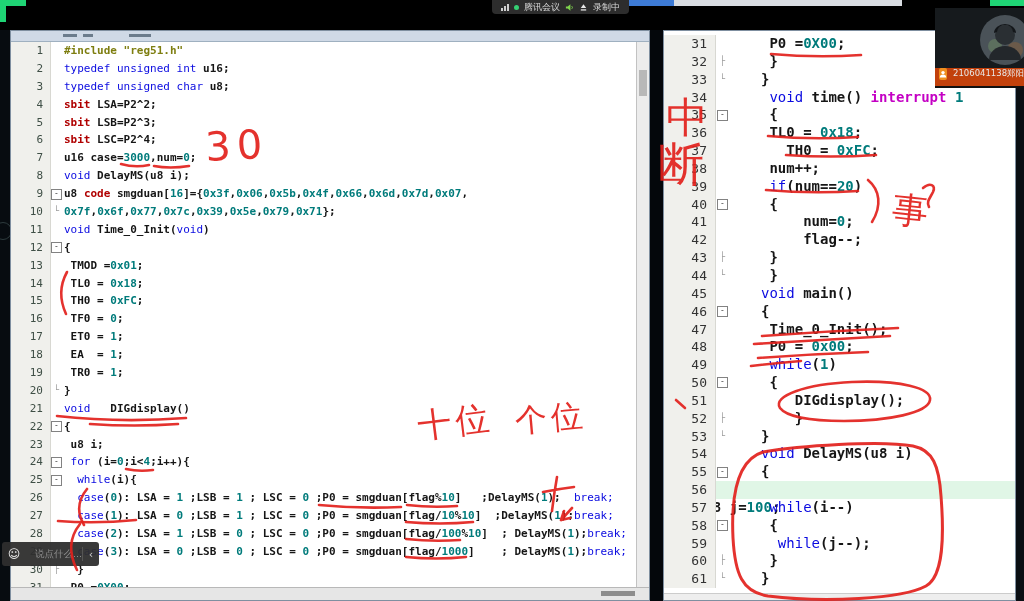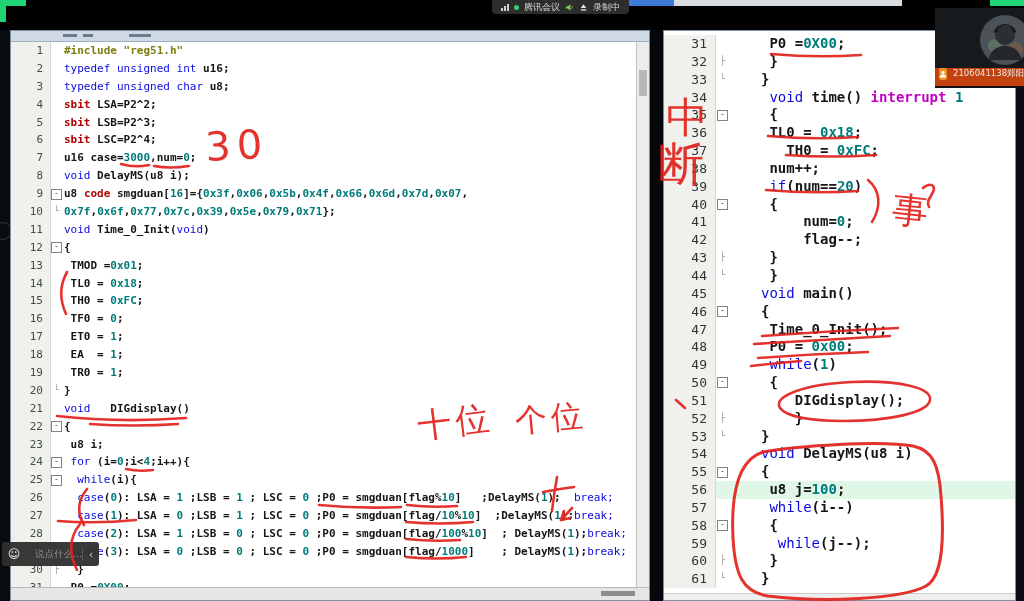--- a/index.html
+++ b/index.html
@@ -50,21 +50,21 @@
   .pright .ln{width:52px;padding-right:8px;font-size:13px;color:#333;}
   .fold{flex:0 0 auto;display:flex;align-items:center;justify-content:center;color:#9a9a9a;
         font-family:"DejaVu Sans Mono",monospace;font-size:9px;}
   .pleft .fold{width:11px;}
   .pright .fold{width:13px;}
   .fbox{display:inline-block;width:9px;height:9px;border:1px solid #828282;background:#fff;color:#3c3c3c;
         font:8px/7px "DejaVu Sans Mono",monospace;text-align:center;font-style:normal;}
   .code{white-space:pre;font-family:"DejaVu Sans Mono",monospace;font-weight:600;color:#161616;}
   .pleft .code{font-size:11px;padding-left:2px;}
   .pright .code{font-size:14px;padding-left:32px;}
-  .row.hl{background:#e0f6e6;}
+  .row.hl{background:#e0f6e6;flex-direction:column;}
   .c-k{color:#0a0ae0;font-weight:400;}
   .c-t{color:#161616;}
   .c-c{color:#007b7b;}
   .c-r{color:#b00000;font-weight:700;}
   .c-p{color:#7e7e10;}
   .c-m{color:#c400c4;font-weight:700;}
 
   
   .vscroll{position:absolute;right:0;top:11px;bottom:12px;width:12px;background:#ececec;border-left:1px solid #c2c2c2;}
   .vthumb{position:absolute;left:2px;top:28px;width:8px;height:26px;background:#b8b8b8;}

